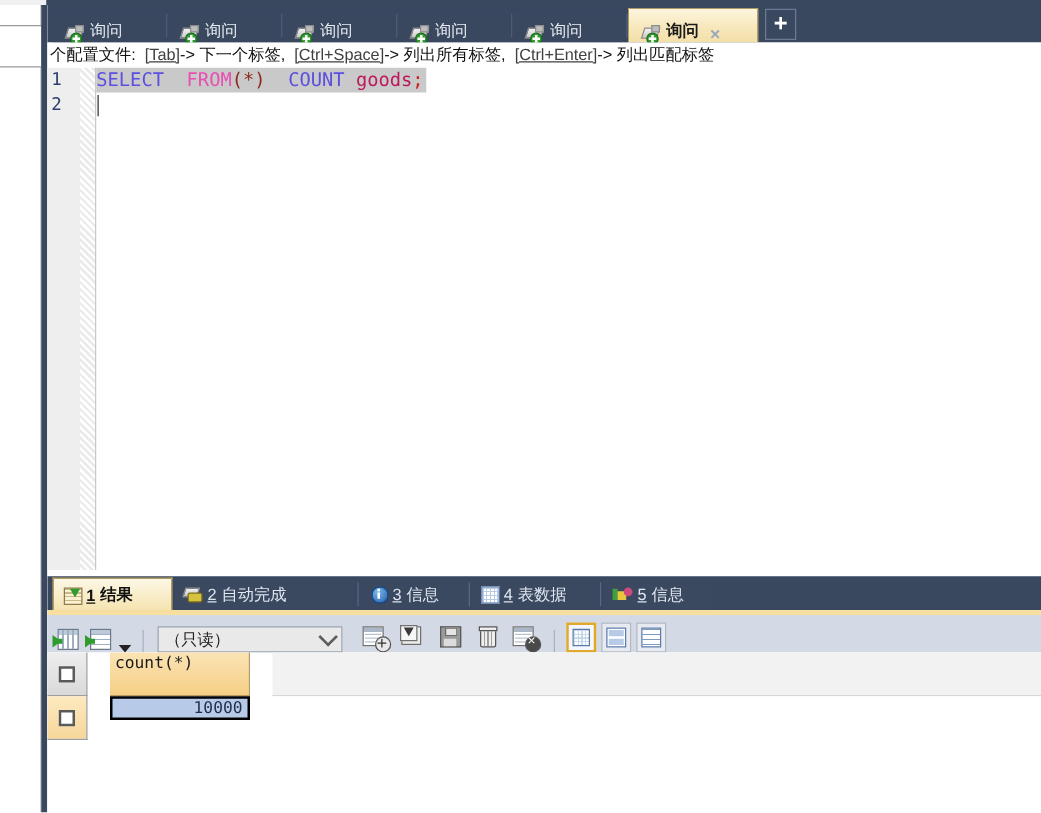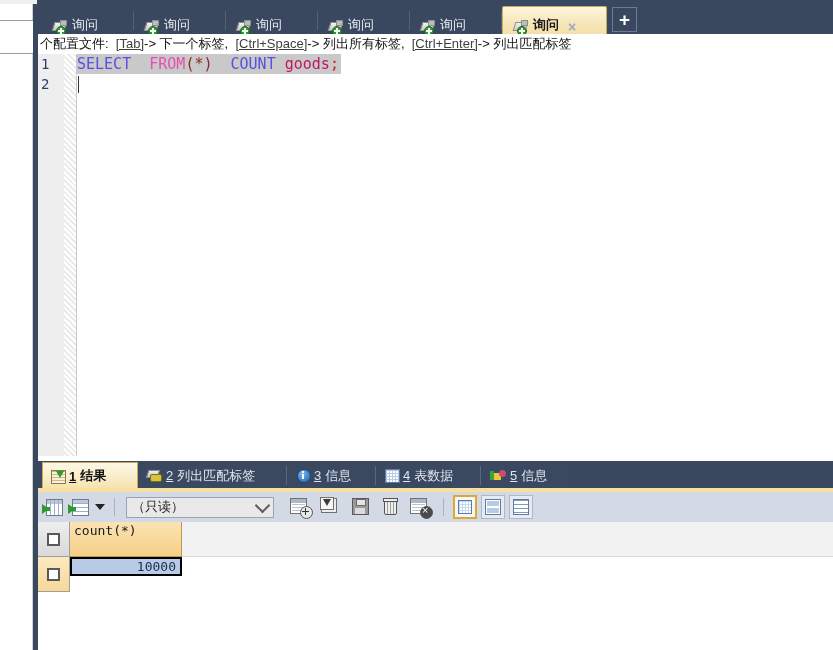--- a/index.html
+++ b/index.html
@@ -123,21 +123,21 @@
     background:linear-gradient(to bottom,#fdf8e6 0%,#f8ebc5 60%,#f5e3ae 100%);
     color:#111;font-weight:bold;border:1px solid #c8ab5e;border-bottom:none;
     top:1px;height:27px;
   }
   .btab u{text-decoration:underline;}
   .yellowline{position:absolute;left:0;top:32px;width:795px;height:4px;background:#f7dfa0;}
 
   
   .rtoolbar{
     position:absolute;left:0;top:36px;width:795px;height:30px;
-    background:#d3dae5;display:flex;align-items:center;padding-left:4px;box-sizing:border-box;gap:4px;
+    background:#d3dae5;display:flex;align-items:flex-end;padding-left:4px;box-sizing:border-box;gap:4px;
   }
   .tbtn{width:22px;height:22px;position:relative;display:inline-block;}
   .grid-glyph{
     position:absolute;right:1px;top:3px;width:15px;height:15px;
     background:#ffffff;border:1px solid #6b7a8c;
     background-image:
       linear-gradient(to right,transparent 0 3px,#9fb0c4 3px 4px,transparent 4px 7px,#9fb0c4 7px 8px,transparent 8px 11px,#9fb0c4 11px 12px,transparent 12px),
       linear-gradient(to bottom,#bcc9d8 0 4px,#ffffff 4px);
   }
   .grid-glyph.rows{
@@ -215,21 +215,21 @@
   }
   .vsplit:before{content:"";position:absolute;left:1px;top:1px;right:1px;height:5px;background:#b7cbe6;}
   .vsplit:after{content:"";position:absolute;left:1px;bottom:1px;right:1px;height:5px;background:#b7cbe6;}
   .vlines{
     position:absolute;left:3px;top:3px;right:3px;bottom:3px;background:#fff;border:1px solid #5b7aa8;
     background-image:repeating-linear-gradient(to bottom,#7d9bc2 0 1px,transparent 1px 4px);
   }
 
   
   .rgrid{position:absolute;left:0;top:66px;width:795px;height:132px;background:#ffffff;}
-  .rrow{display:flex;height:35px;}
+  .rrow{display:flex;height:35px;gap:18px;}
   .rowhdr{
     width:32px;box-sizing:border-box;
     background:linear-gradient(to bottom,#eeeeee,#d9d9d9);
     border-right:1px solid #9e9e9e;border-bottom:1px solid #9e9e9e;
     display:flex;align-items:center;justify-content:center;
   }
   .rowhdr.datarow{background:linear-gradient(to bottom,#fde9c0,#f6d79a);}
   .chk{width:13px;height:13px;background:#ffffff;border:2px solid #5a5a5a;box-sizing:border-box;}
   .colhdr{
     width:112px;box-sizing:border-box;
@@ -351,21 +351,21 @@
           <u>1</u>
           <span>结果</span>
         </div>
 
         <div class="btab" style="left:101px;width:148px;">
           <span style="position:relative;width:15px;height:13px;display:inline-block;">
             <span style="position:absolute;left:0;top:1px;width:10px;height:6px;background:linear-gradient(to bottom,#f0f0f0,#c4c4c4);border:1px solid #8d8d8d;transform:skewX(-18deg);"></span>
             <span style="position:absolute;left:3px;bottom:0;width:10px;height:6px;background:#d6c23c;border:1px solid #7e7018;border-radius:2px;"></span>
           </span>
           <u>2</u>
-          <span>列出匹配标签</span>
+          <span>自动完成</span>
           <span class="bsep"></span>
         </div>
 
         <div class="btab" style="left:250px;width:88px;">
           <span style="position:relative;width:14px;height:13px;display:inline-block;">
             <span style="position:absolute;left:1px;top:0px;width:12px;height:12px;border-radius:50%;background:radial-gradient(circle at 35% 30%,#7fb8ee,#1f5fa8);border:1px solid #154a86;"></span>
             <span style="position:absolute;left:6px;top:2px;width:2px;height:2px;background:#fff;"></span>
             <span style="position:absolute;left:6px;top:5px;width:2px;height:5px;background:#fff;"></span>
           </span>
           <u>3</u>

